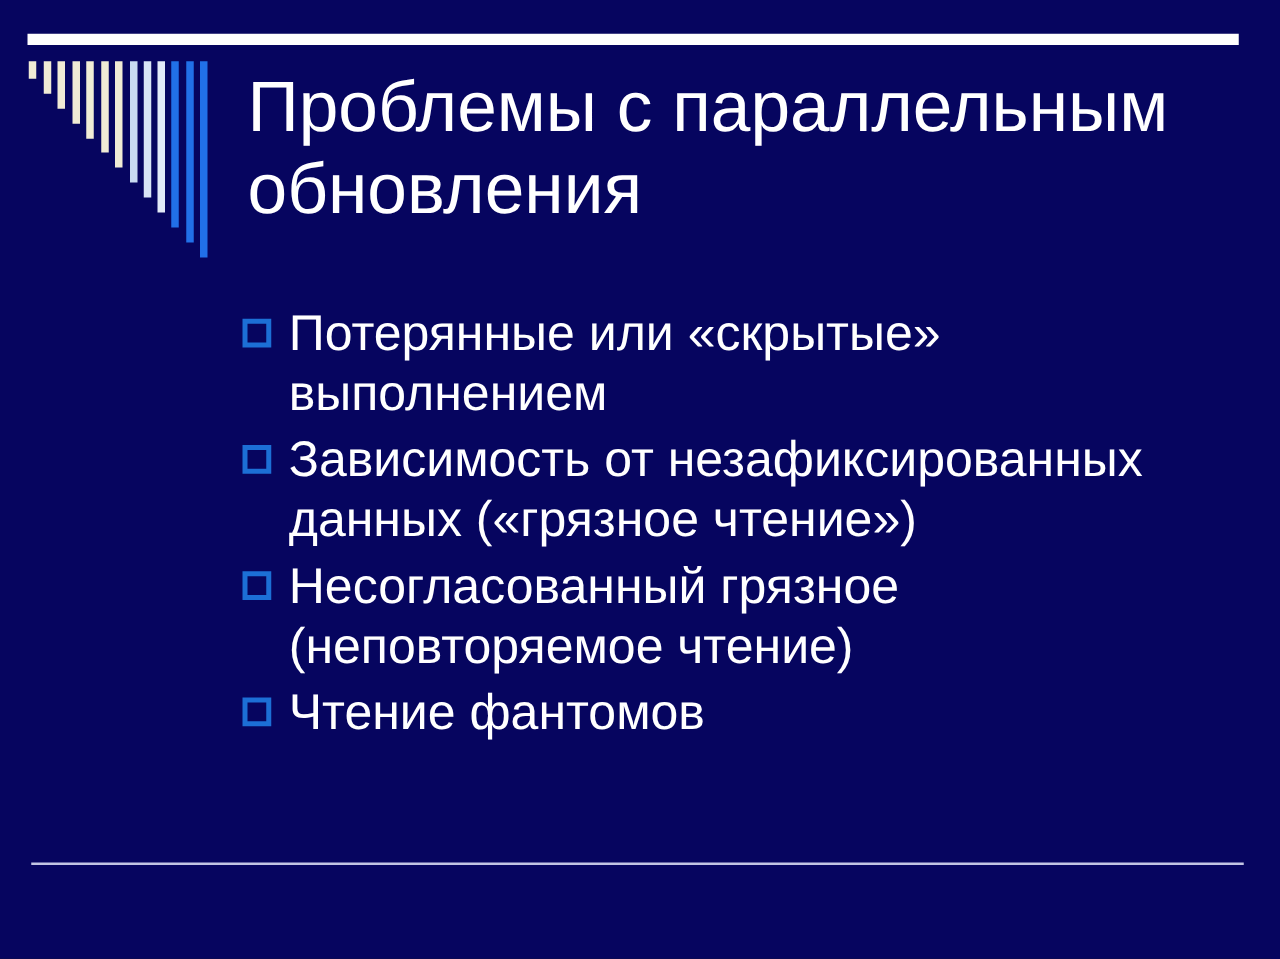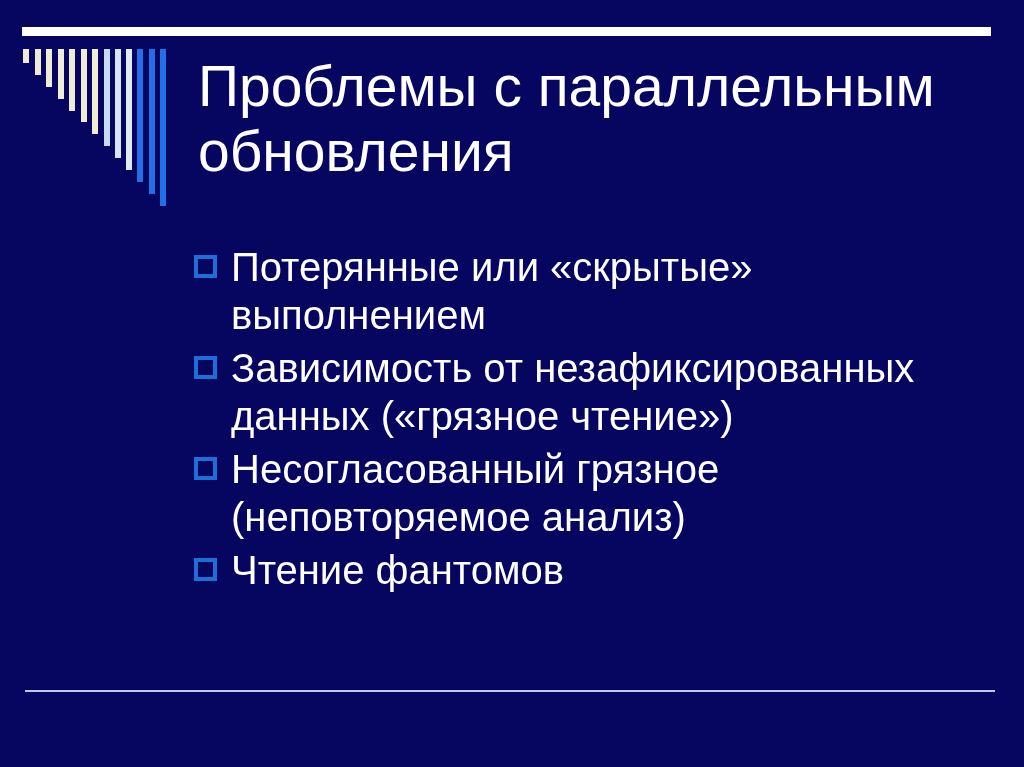--- a/index.html
+++ b/index.html
@@ -113,21 +113,21 @@
       <div class="bullet-line">выполнением</div>
     </li>
     <li class="bullet-item">
       <span class="bullet-sq"></span>
       <div class="bullet-line">Зависимость от незафиксированных</div>
       <div class="bullet-line">данных («грязное чтение»)</div>
     </li>
     <li class="bullet-item">
       <span class="bullet-sq"></span>
       <div class="bullet-line">Несогласованный грязное</div>
-      <div class="bullet-line">(неповторяемое анализ)</div>
+      <div class="bullet-line">(неповторяемое чтение)</div>
     </li>
     <li class="bullet-item">
       <span class="bullet-sq"></span>
       <div class="bullet-line">Чтение фантомов</div>
     </li>
   </ul>
 
   <div class="bottom-rule"></div>
 
 </div>

